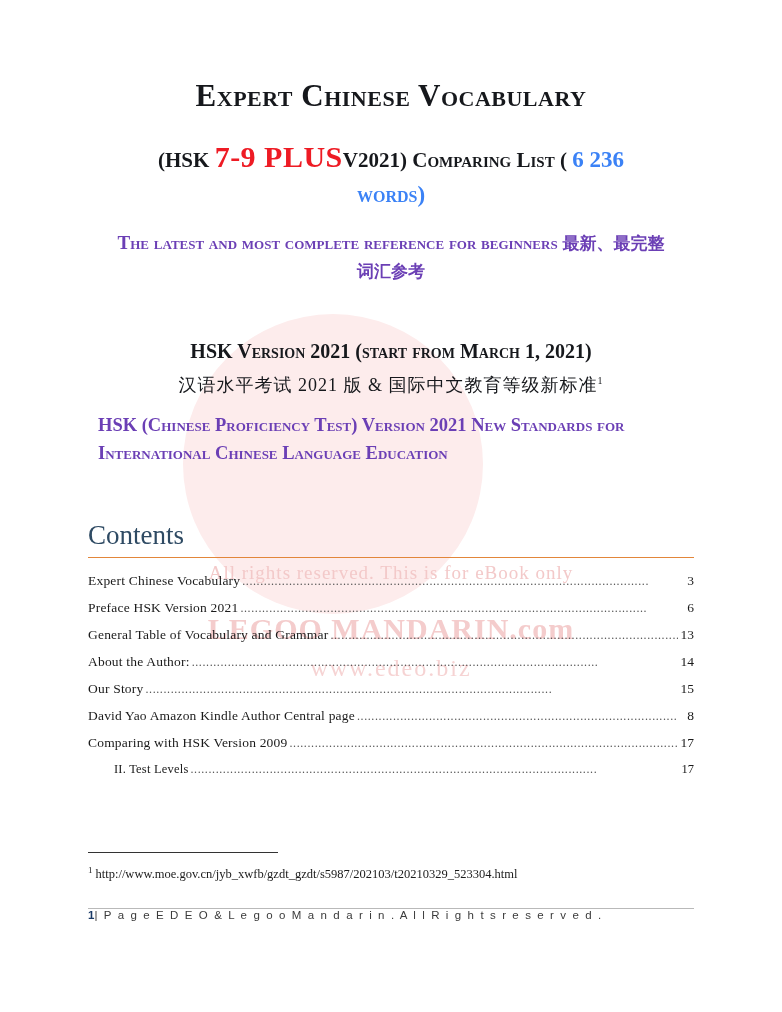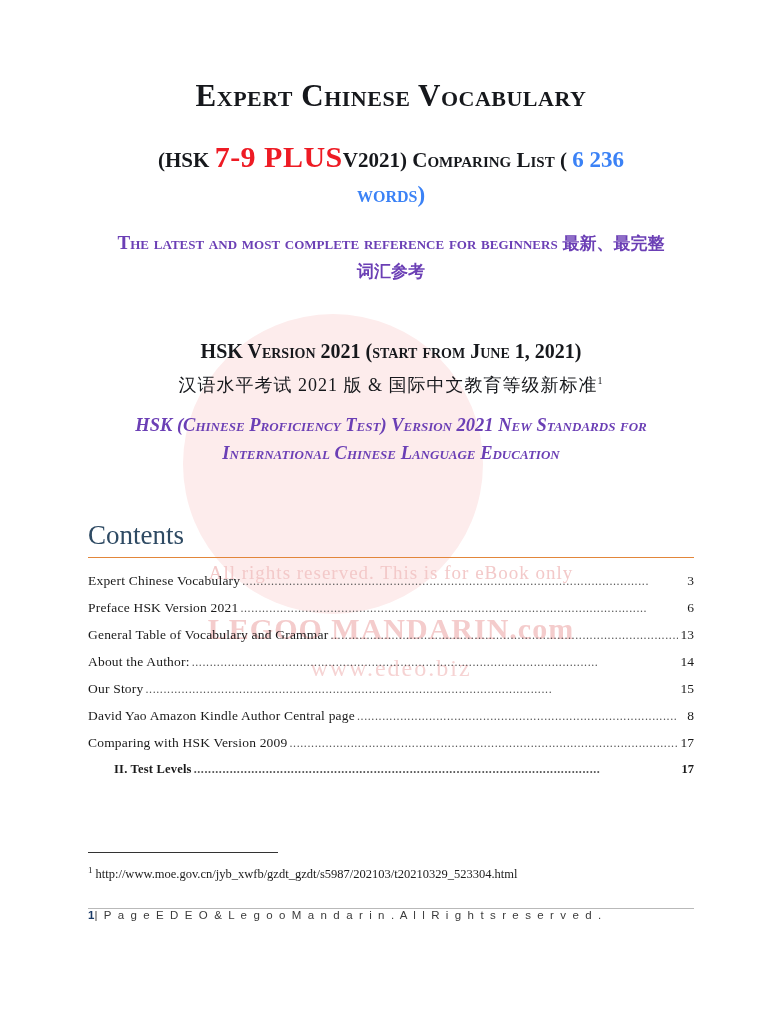--- a/index.html
+++ b/index.html
@@ -147,30 +147,28 @@
     font-size: 18px;
     color: #16181c;
     margin: 3px 0 14px 0;
     letter-spacing: 1px;
   }
   .title-cn-version sup {
     font-size: 10px;
     vertical-align: super;
   }
   .title-purple2 {
-    text-align: center;
     font-family: "Liberation Serif", serif;
     font-variant: small-caps;
     font-weight: bold;
     font-size: 18.5px;
     color: #6b3fb5;
     line-height: 1.52;
     margin: 0 0 0 0;
     padding: 0 10px;
-    font-style: italic;
   }
 
   
   .contents-heading {
     font-family: "Liberation Serif", serif;
     font-size: 27px;
     color: #2e4a63;
     margin: 52px 0 6px 0;
     font-weight: normal;
   }
@@ -183,21 +181,20 @@
     align-items: baseline;
     font-family: "Liberation Serif", serif;
     font-size: 13.5px;
     color: #1a1a1a;
     padding: 6px 0 5px 0;
     white-space: nowrap;
   }
   .toc-row.indent {
     padding-left: 26px;
     font-size: 12.5px;
-    font-weight: bold;
   }
   .toc-label {
     flex: 0 0 auto;
     letter-spacing: 0.2px;
   }
   .toc-dots {
     flex: 1 1 auto;
     overflow: hidden;
     white-space: nowrap;
     color: #555;
@@ -272,21 +269,21 @@
       <span class="red">words)</span>
     </div>
 
     <div class="title-purple">
       <span>The latest and most complete reference for beginners</span>
       <span class="cn">最新、最完整词汇参考</span>
     </div>
 
     <div class="spacer-a"></div>
 
-    <div class="title-version">HSK Version 2021 (start from June 1, 2021)</div>
+    <div class="title-version">HSK Version 2021 (start from March 1, 2021)</div>
 
     <div class="title-cn-version">
       <span>汉语水平考试 2021 版 &amp; 国际中文教育等级新标准</span><sup>1</sup>
     </div>
 
     <div class="title-purple2">HSK (Chinese Proficiency Test) Version 2021 New Standards for International Chinese Language Education</div>
 
     <div class="contents-heading">Contents</div>
 
     <div class="toc">

